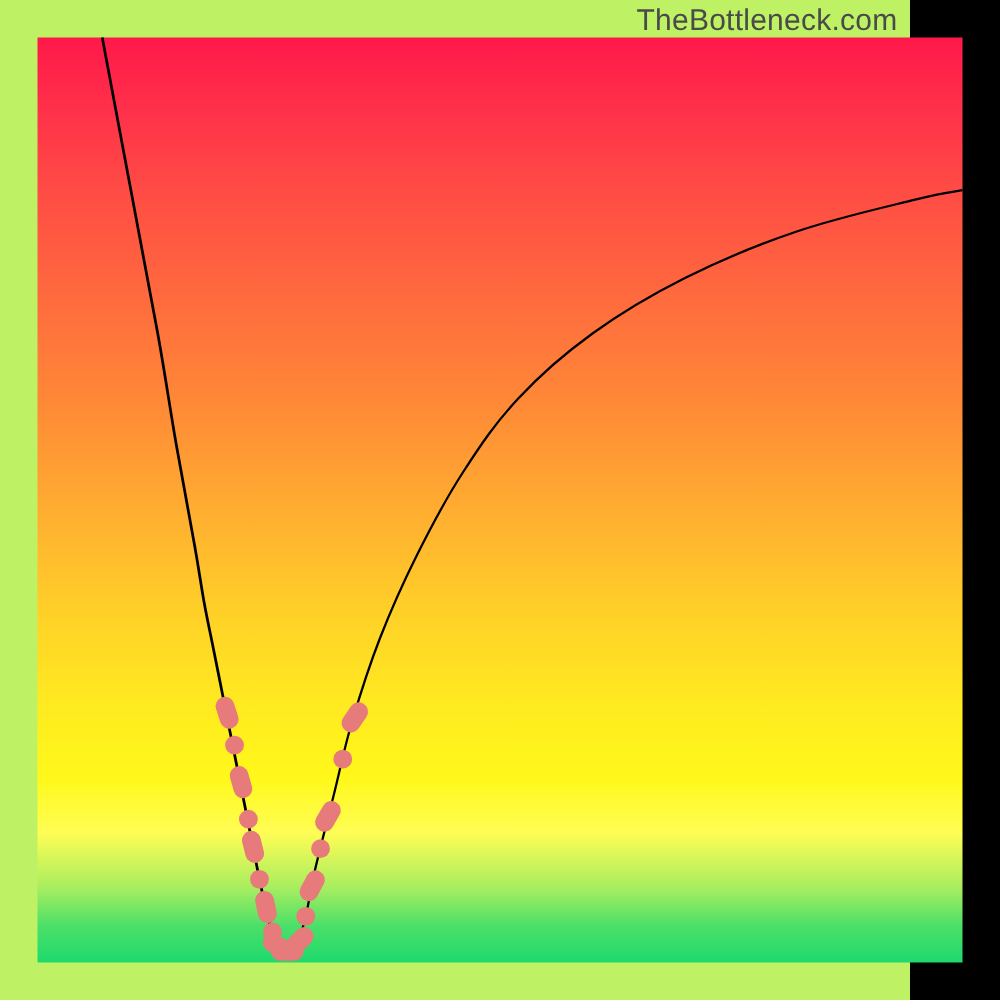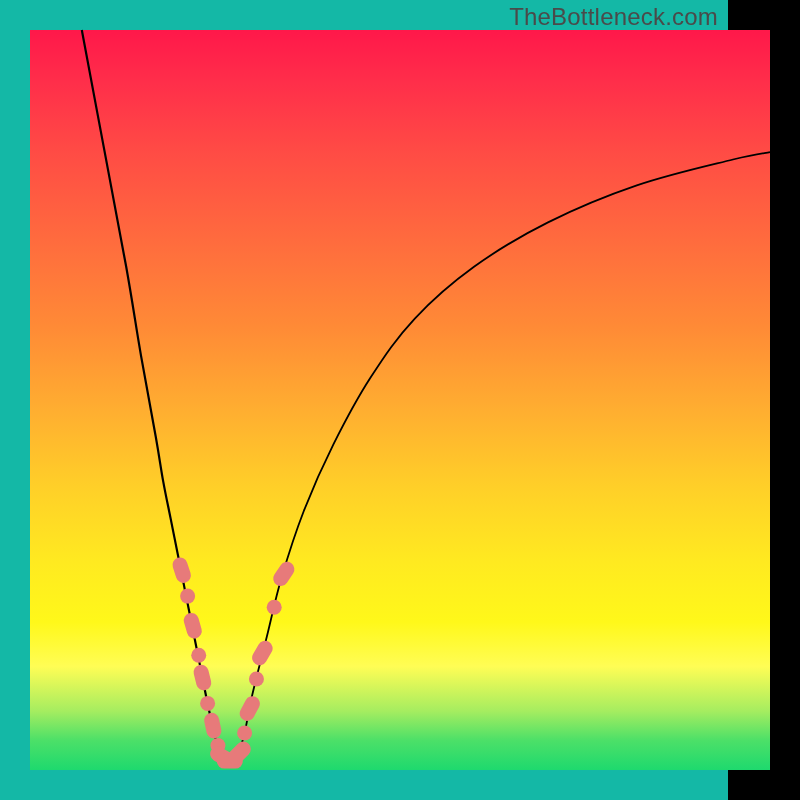--- a/index.html
+++ b/index.html
@@ -8,21 +8,21 @@
     width: 800px;
     height: 800px;
     overflow: hidden;
     background: #000;
     font-family: Arial, Helvetica, sans-serif;
   }
   .frame {
     position: relative;
     width: 728px;
     height: 800px;
-    background: #14b8a6;
+    background: #bef264;
   }
   .plot-area {
     position: absolute;
     left: 30px;
     top: 30px;
     width: 740px;
     height: 740px;
     
     background: linear-gradient(to bottom,
       #ff184a 0%,

